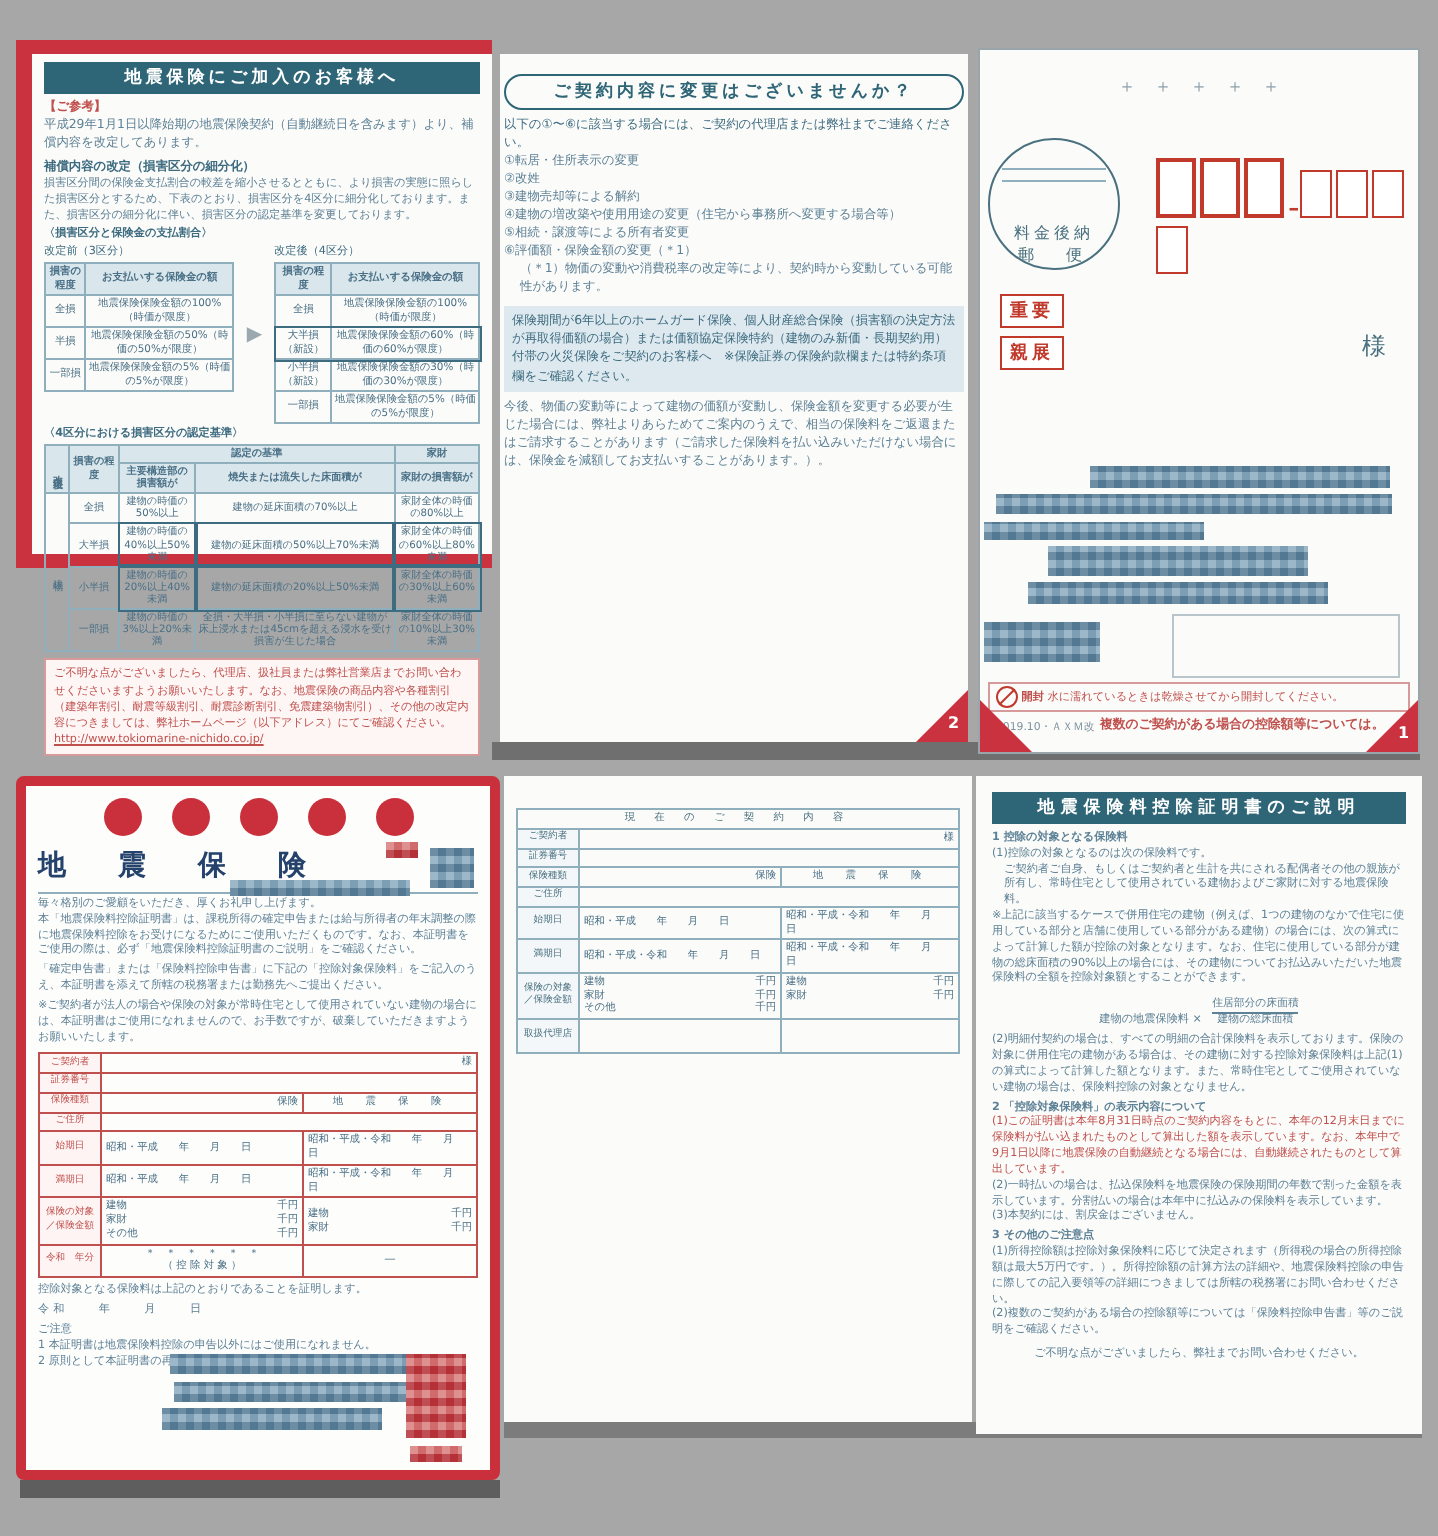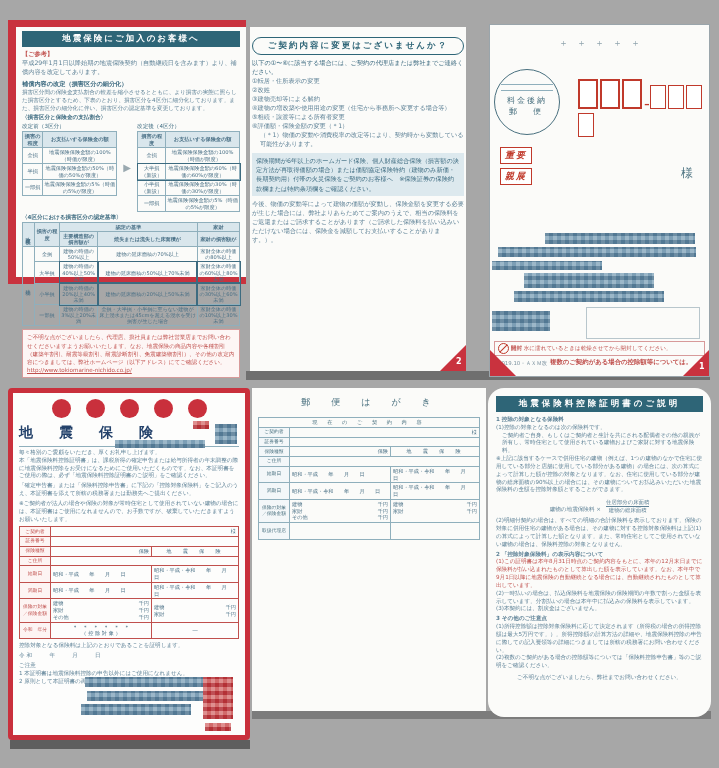--- a/index.html
+++ b/index.html
@@ -172,21 +172,21 @@
       <td>家財全体の時価の10%以上30%未満</td>
         </tr>
   </tbody>
     </table>
   <div class="rednote" style="margin-top:3px;">
     <span>ご不明な点がございましたら、代理店、扱社員または弊社営業店までお問い合わせくださいますようお願いいたします。なお、地震保険の商品内容や各種割引（建築年割引、耐震等級割引、耐震診断割引、免震建築物割引）、その他の改定内容につきましては、弊社ホームページ（以下アドレス）にてご確認ください。</span>
     <span style="text-decoration:underline;">http://www.tokiomarine-nichido.co.jp/</span>
   </div>
 </div>
 
-<div class="panel" id="ts-mid" style="left:250px;top:27px;width:216px;height:344px;padding:10px 2px;">
+<div class="panel" id="ts-mid" style="left:250px;top:27px;width:234px;height:344px;padding:10px 2px;">
   <div class="rbox">ご契約内容に変更はございませんか？</div>
   <div class="small" style="margin-top:4px;color:#3d6b80;">以下の①〜⑥に該当する場合には、ご契約の代理店または弊社までご連絡ください。</div>
   <div class="small">①転居・住所表示の変更</div>
   <div class="small">②改姓</div>
   <div class="small">③建物売却等による解約</div>
   <div class="small">④建物の増改築や使用用途の変更（住宅から事務所へ変更する場合等）</div>
   <div class="small">⑤相続・譲渡等による所有者変更</div>
   <div class="small">⑥評価額・保険金額の変更（＊1）</div>
   <div class="small" style="padding-left:8px;">（＊1）物価の変動や消費税率の改定等により、契約時から変動している可能性があります。</div>
   <div class="hl" style="margin-top:4px;">保険期間が6年以上のホームガード保険、個人財産総合保険（損害額の決定方法が再取得価額の場合）または価額協定保険特約（建物のみ新価・長期契約用）付帯の火災保険をご契約のお客様へ　※保険証券の保険約款欄または特約条項欄をご確認ください。</div>
@@ -198,27 +198,27 @@
 
 <div class="shadow" style="left:246px;top:371px;width:464px;height:9px;"></div>
 
 <div class="panel" id="ts-right" style="left:489px;top:24px;width:221px;height:353px;border:1px solid #9aa5ab;">
   <div style="position:absolute;top:12px;left:0;width:100%;text-align:center;color:#8fa3ad;font-size:9px;">＋　＋　＋　＋　＋</div>
   <div class="postmark" style="left:4px;top:44px;">
     <div style="height:14px;"></div>
     <div class="ln"></div>
       <div style="height:5px;"></div>
       <div class="ln"></div>
-    <div style="font-size:8px;letter-spacing:2px;margin-top:4px;font-family:Liberation Serif, serif;">料金後納</div>
+    <div style="font-size:8px;letter-spacing:2px;margin-top:20px;font-family:Liberation Serif, serif;">料金後納</div>
     <div style="font-size:8px;letter-spacing:4px;">郵　便</div>
   </div>
   <div style="position:absolute;left:88px;top:54px;">
     <span class="zb big"></span><span class="zb big"></span><span class="zb big"></span><span style="color:#c0392b;">-</span><span class="zb"></span><span class="zb"></span><span class="zb"></span><span class="zb"></span>
   </div>
-  <div style="position:absolute;left:10px;top:118px;font-style:italic;">
+  <div style="position:absolute;left:10px;top:118px;">
     <div class="stamp">重要</div><br>
     <div class="stamp" style="margin-top:4px;">親展</div>
   </div>
   <div style="position:absolute;right:16px;top:140px;color:#49707f;font-size:12px;">様</div>
 
   <div class="px" style="left:55px;top:208px;width:150px;height:11px;"></div>
   <div class="px" style="left:8px;top:222px;width:198px;height:10px;"></div>
   <div class="px" style="left:2px;top:236px;width:110px;height:9px;"></div>
   <div class="px" style="left:34px;top:248px;width:130px;height:15px;"></div>
   <div class="px" style="left:24px;top:266px;width:150px;height:11px;"></div>
@@ -331,21 +331,20 @@
 
   <div class="px" style="right:40px;bottom:48px;width:120px;height:10px;"></div>
   <div class="px" style="right:28px;bottom:34px;width:130px;height:10px;"></div>
   <div class="px" style="right:54px;bottom:20px;width:110px;height:11px;"></div>
   <div class="pxr" style="right:12px;bottom:16px;width:30px;height:42px;"></div>
   <div class="pxr" style="right:14px;bottom:4px;width:26px;height:8px;"></div>
 </div>
 <div class="shadow" style="left:10px;top:740px;width:240px;height:9px;background:#5e5e5e;"></div>
 
 <div class="panel" id="bs-mid" style="left:252px;top:388px;width:234px;height:323px;padding:8px 6px;">
-  <div style="text-align:center;color:#49707f;font-size:9px;letter-spacing:6px;">郵　便　は　が　き</div>
   <table class="cert" style="margin-top:8px;border-color:#8fafbc;">
     <tbody>
         <tr>
       <td colspan="3" style="text-align:center;letter-spacing:4px;color:#49707f;border-color:#8fafbc;">現 在 の ご 契 約 内 容</td>
         </tr>
     <tr>
       <td class="lb" style="background:#f3f7f9;color:#49707f;border-color:#8fafbc;">ご契約者</td>
       <td colspan="2" style="text-align:right;border-color:#8fafbc;">様</td>
         </tr>
     <tr>
@@ -401,21 +400,21 @@
     <tr>
       <td class="lb" style="background:#f3f7f9;color:#49707f;border-color:#8fafbc;">取扱代理店</td>
       <td style="border-color:#8fafbc;">&nbsp;<br>&nbsp;</td>
       <td style="border-color:#8fafbc;">&nbsp;</td>
         </tr>
   </tbody>
     </table>
 </div>
 <div class="shadow" style="left:252px;top:711px;width:459px;height:8px;background:#7c7c7c;"></div>
 
-<div class="panel" id="bs-right" style="left:488px;top:388px;width:223px;height:329px;padding:8px 8px;border-radius:16px;">
+<div class="panel" id="bs-right" style="left:488px;top:388px;width:223px;height:329px;padding:8px 8px;">
   <div class="band" style="letter-spacing:3px;">地震保険料控除証明書のご説明</div>
   <div class="xsmall" style="margin-top:4px;font-weight:bold;">1 控除の対象となる保険料</div>
   <div class="xsmall">(1)控除の対象となるのは次の保険料です。</div>
   <div class="xsmall" style="padding-left:6px;">ご契約者ご自身、もしくはご契約者と生計を共にされる配偶者その他の親族が所有し、常時住宅として使用されている建物およびご家財に対する地震保険料。</div>
   <div class="xsmall">※上記に該当するケースで併用住宅の建物（例えば、1つの建物のなかで住宅に使用している部分と店舗に使用している部分がある建物）の場合には、次の算式によって計算した額が控除の対象となります。なお、住宅に使用している部分が建物の総床面積の90%以上の場合には、その建物についてお払込みいただいた地震保険料の全額を控除対象額とすることができます。</div>
   <div style="text-align:center;margin:2px 0;">
     <span class="xsmall">建物の地震保険料 ×</span>
     <span class="frac">
       <span>住居部分の床面積</span>
       <span class="den">建物の総床面積</span>

